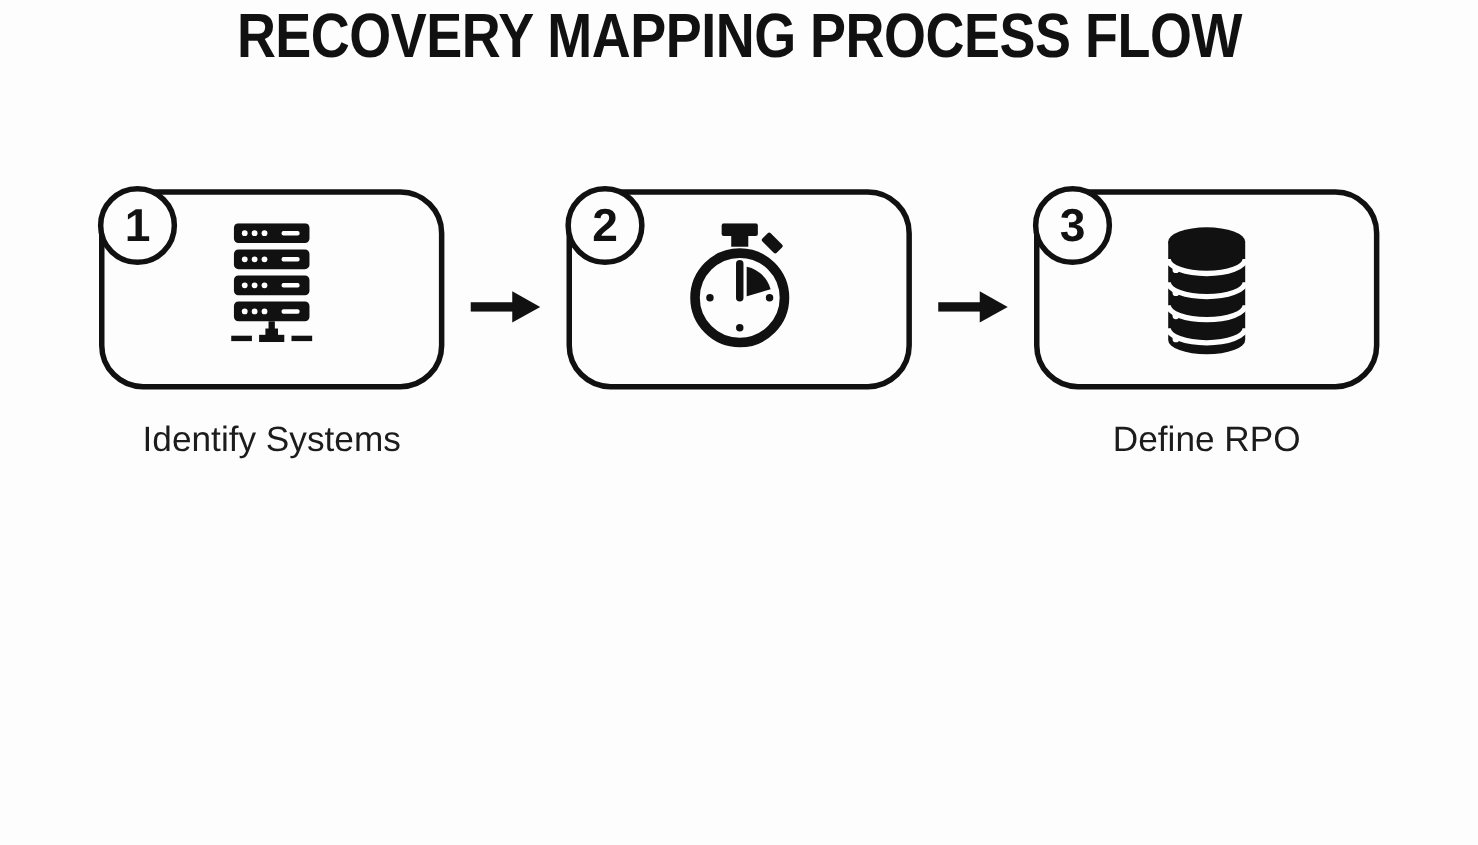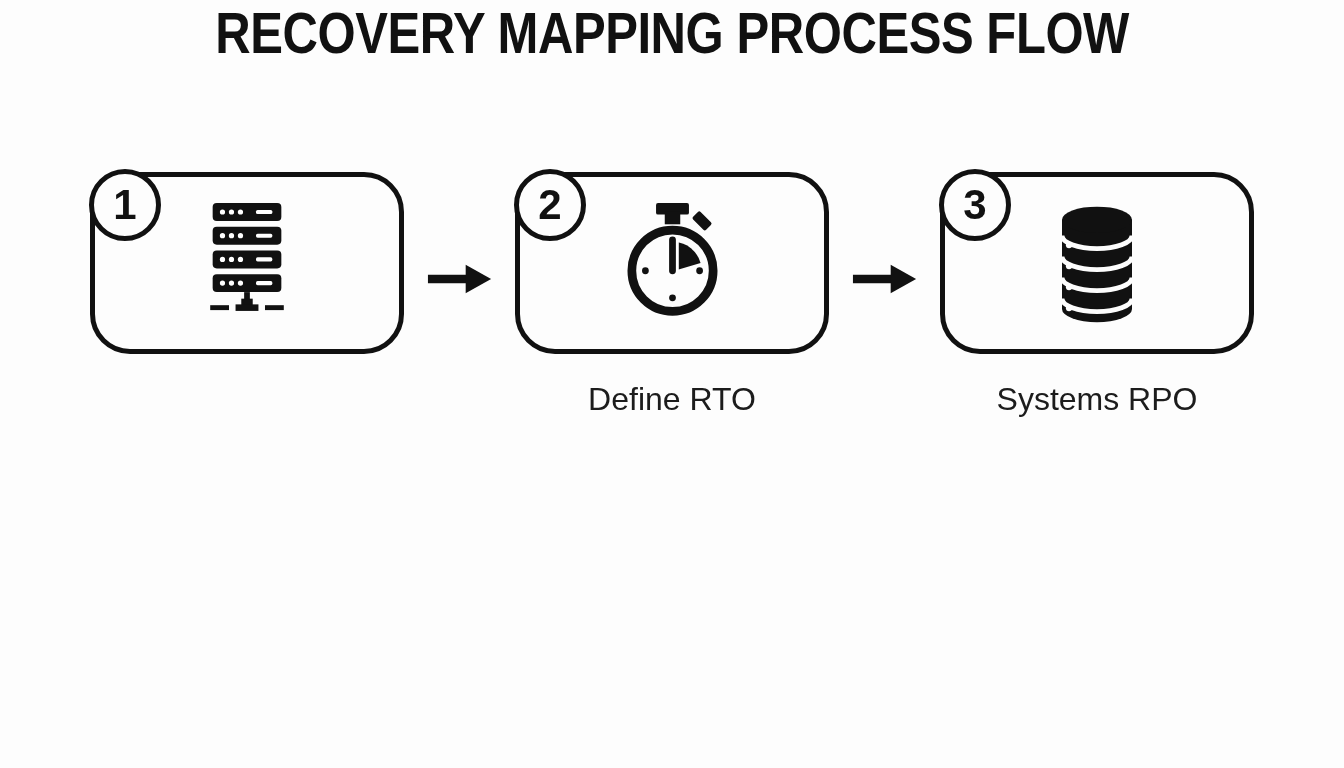--- a/index.html
+++ b/index.html
@@ -109,20 +109,21 @@
               <circle cx="42" cy="69" r="3.2"></circle>
             <rect x="61" y="66.5" width="20" height="5" rx="2"></rect>
             <circle cx="20" cy="98" r="3.2"></circle>
               <circle cx="31" cy="98" r="3.2"></circle>
               <circle cx="42" cy="98" r="3.2"></circle>
             <rect x="61" y="95.5" width="20" height="5" rx="2"></rect>
           </g>
         </svg>
       </span>
     </div>
+    <div class="step-label">Identify Systems</div>
   </div>
 
   <div class="arrow-cell">
     <span>
       <svg width="66" height="38" viewBox="0 0 70 40">
         <rect x="1" y="15.5" width="42" height="9" fill="#111111"></rect>
         <polygon points="41,5 41,35 68,20" fill="#111111"></polygon>
       </svg>
     </span>
   </div>
@@ -144,21 +145,20 @@
           <line x1="50" y1="70" x2="50" y2="38" stroke="#111111" stroke-width="7" stroke-linecap="round"></line>
 
           <circle cx="22" cy="70" r="3.5" fill="#111111"></circle>
           <circle cx="78" cy="70" r="3.5" fill="#111111"></circle>
           <circle cx="50" cy="98" r="3.5" fill="#111111"></circle>
 
           <circle cx="50" cy="70" r="42" fill="none" stroke="#111111" stroke-width="9"></circle>
         </svg>
       </span>
     </div>
-    <div class="step-label">Define RTO</div>
   </div>
 
   <div class="arrow-cell">
     <span>
       <svg width="66" height="38" viewBox="0 0 70 40">
         <rect x="1" y="15.5" width="42" height="9" fill="#111111"></rect>
         <polygon points="41,5 41,35 68,20" fill="#111111"></polygon>
       </svg>
     </span>
   </div>
@@ -177,16 +177,16 @@
           <path d="M10,84  a40,15 0 0 0 80,0" fill="none" stroke="#fdfdfd" stroke-width="5.5"></path>
           <path d="M10,108 a40,15 0 0 0 80,0" fill="none" stroke="#fdfdfd" stroke-width="5.5"></path>
 
           <circle cx="18" cy="47" r="3.5" fill="#ffffff"></circle>
           <circle cx="18" cy="71" r="3.5" fill="#ffffff"></circle>
           <circle cx="18" cy="95" r="3.5" fill="#ffffff"></circle>
           <circle cx="18" cy="119" r="3.5" fill="#ffffff"></circle>
         </svg>
       </span>
     </div>
-    <div class="step-label">Systems RPO</div>
+    <div class="step-label">Define RPO</div>
   </div>
 
 </div>
 
 </body></html>

